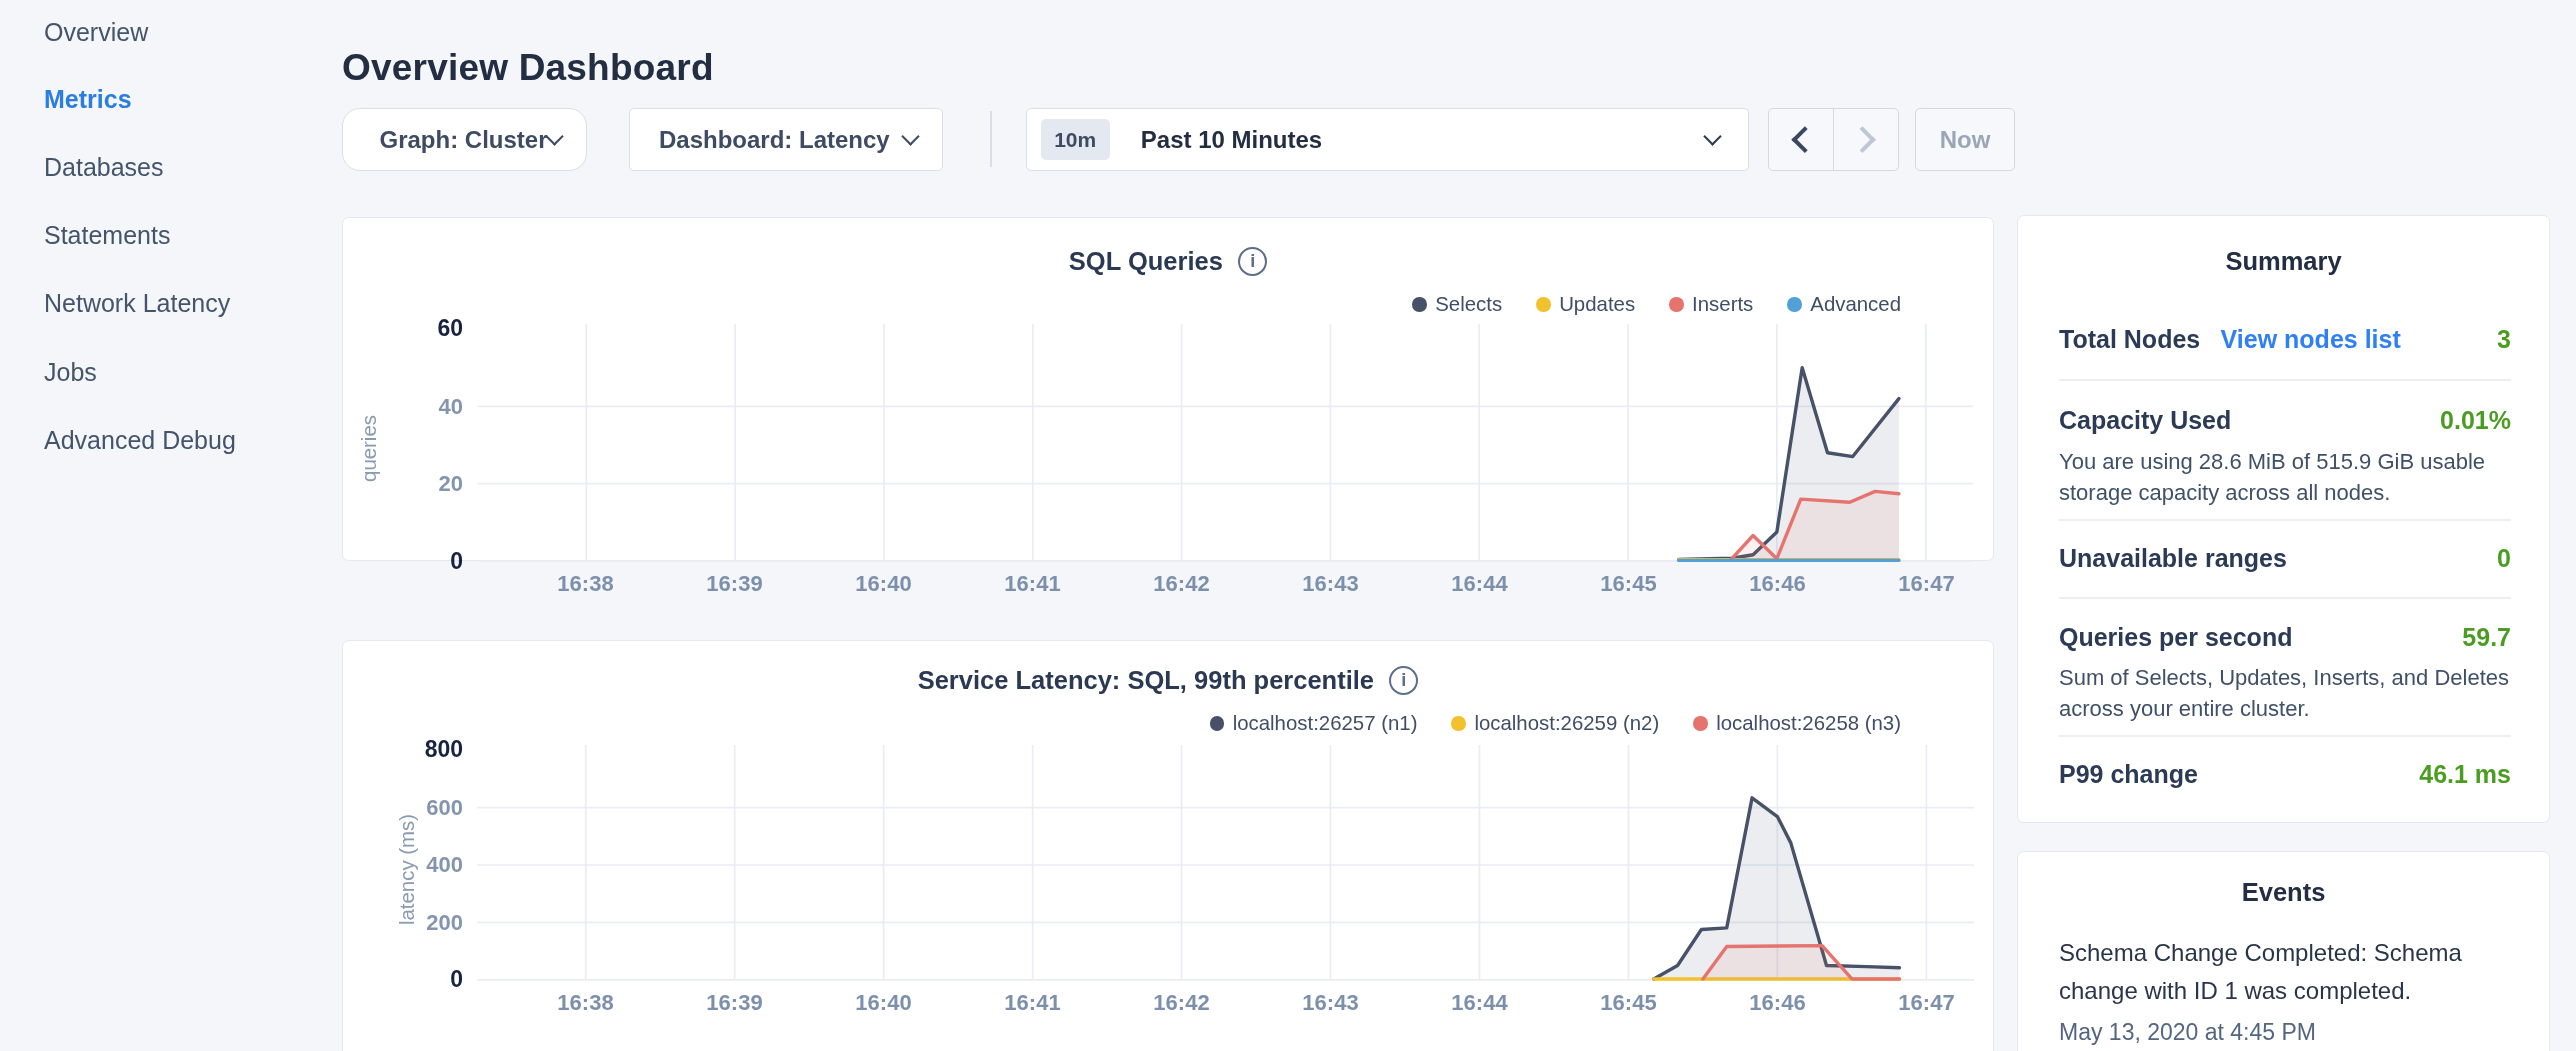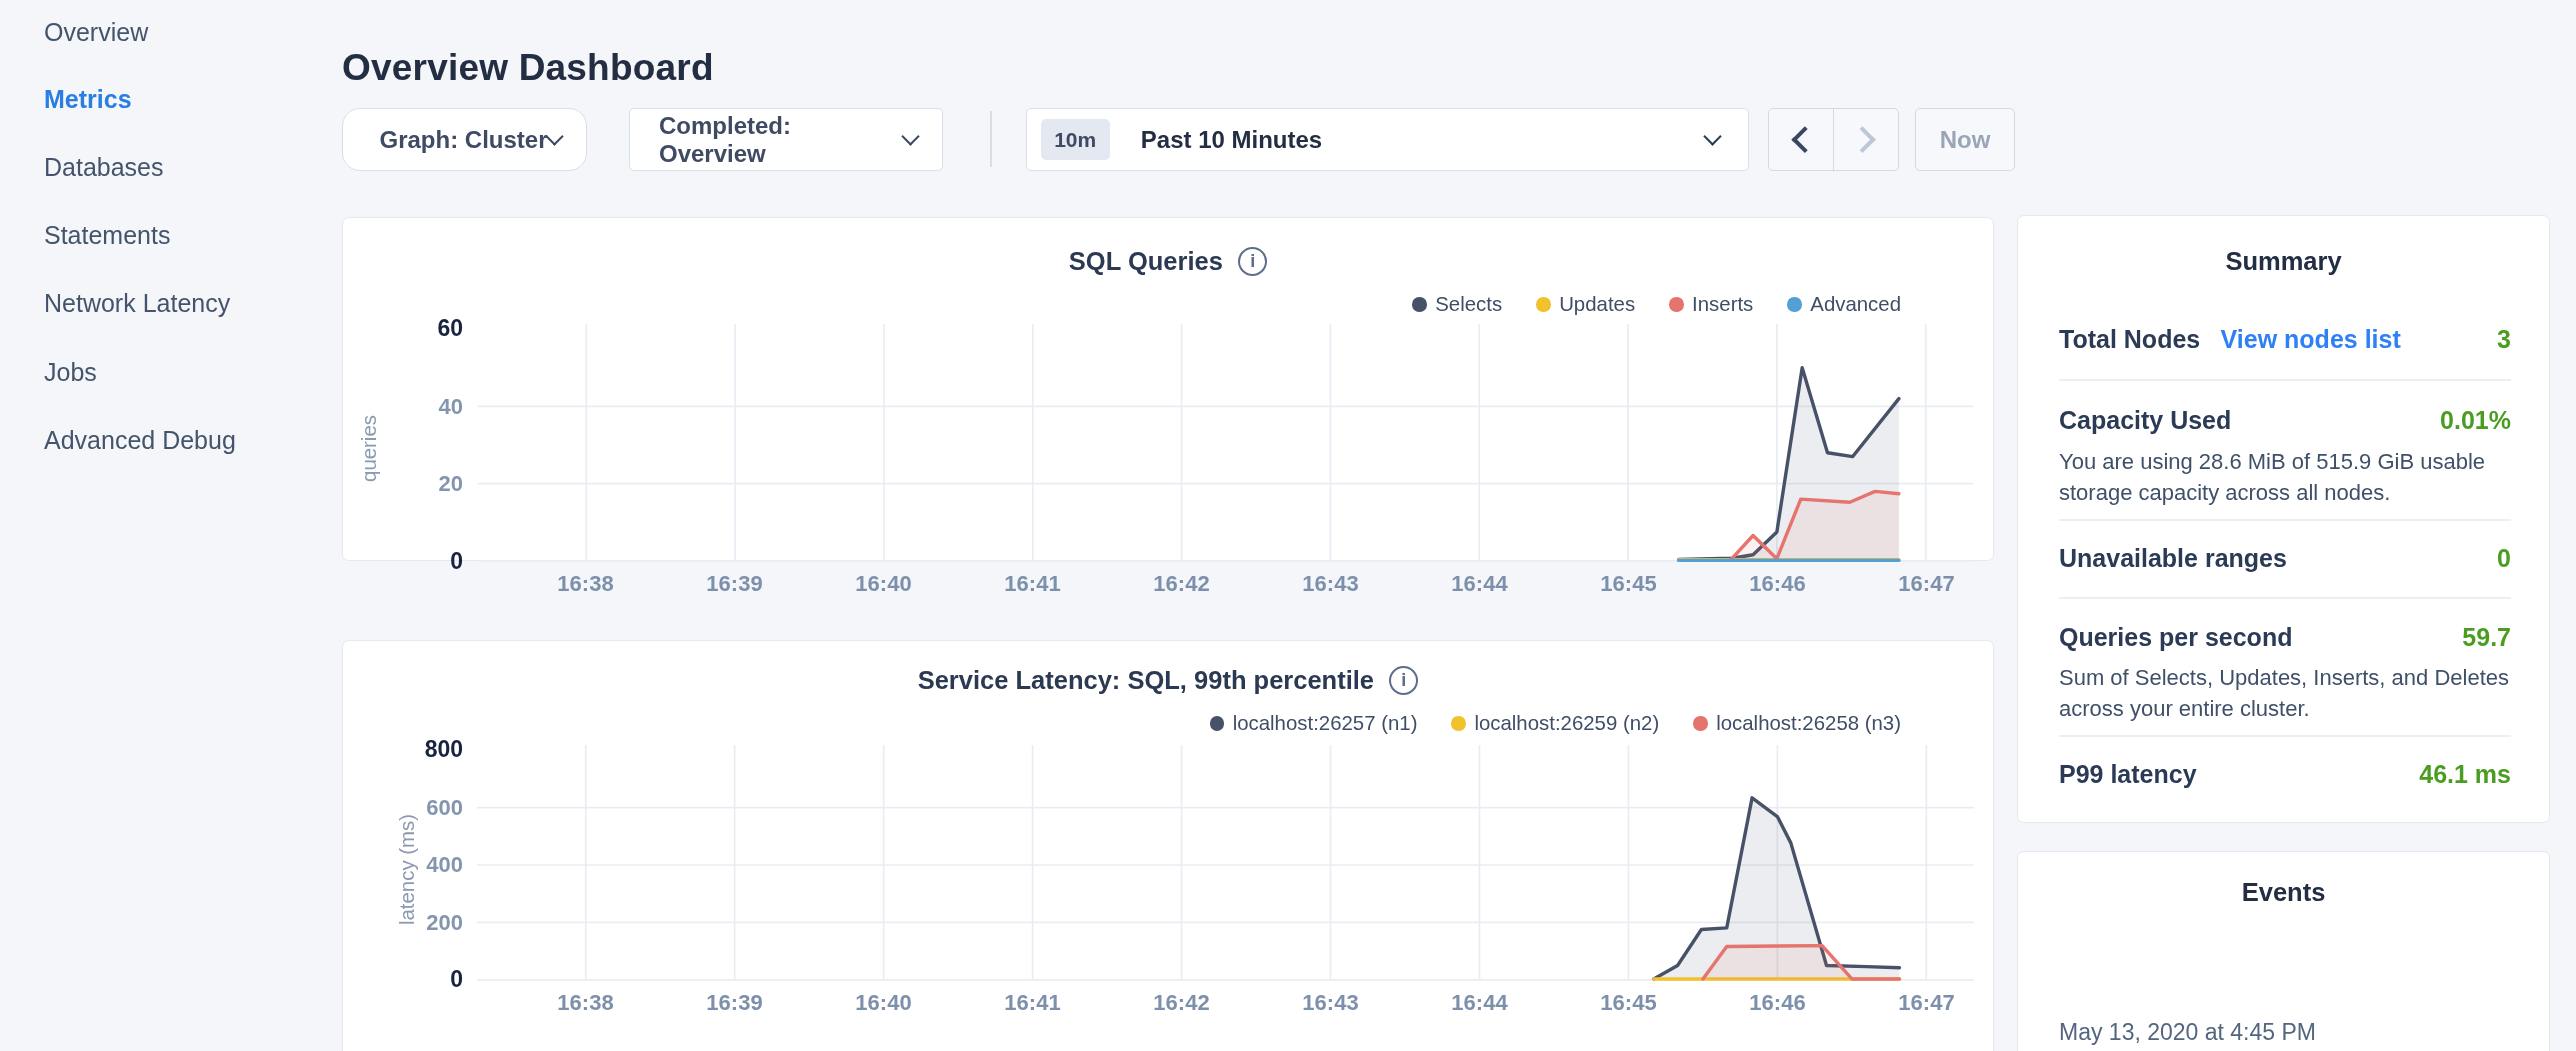--- a/index.html
+++ b/index.html
@@ -101,21 +101,21 @@
   <div class="side-item" style="top:423px">Advanced Debug</div>
 </nav>
 
 <h1 class="page-title">Overview Dashboard</h1>
 
 <div class="btn graph-dd">
   <span class="dd-label">Graph: Cluster</span>
   <span class="chev"></span>
 </div>
 <div class="btn dash-dd">
-  <span class="dd-label">Completed: Overview</span>
+  <span class="dd-label">Dashboard: Latency</span>
   <span class="chev"></span>
 </div>
 <div class="tb-divider"></div>
 <div class="btn time-picker">
   <span class="time-badge">10m</span>
   <span class="time-label">Past 10 Minutes</span>
   <span class="time-chev"></span>
 </div>
 <div class="btn pager">
   <span class="pager-half prev">
@@ -241,22 +241,23 @@
   <div class="sdiv" style="top:381px"></div>
 
   <div class="srow" style="top:407px">
     <span class="srow-label">Queries per second</span>
     <span class="srow-value">59.7</span>
   </div>
   <div class="ssub" style="top:446px">Sum of Selects, Updates, Inserts, and Deletes across your entire cluster.</div>
   <div class="sdiv" style="top:519px"></div>
 
   <div class="srow" style="top:544px">
-    <span class="srow-label">P99 latency</span>
+    <span class="srow-label">P99 change</span>
     <span class="srow-value">46.1 ms</span>
   </div>
 </aside>
 
 <aside class="card events">
   <div class="panel-title">Events</div>
+  <div class="event-msg" style="top:82px">Schema Change Completed: Schema change with ID 1 was completed.</div>
   <div class="event-time" style="top:167px">May 13, 2020 at 4:45 PM</div>
 </aside>
 
 
 </body></html>

